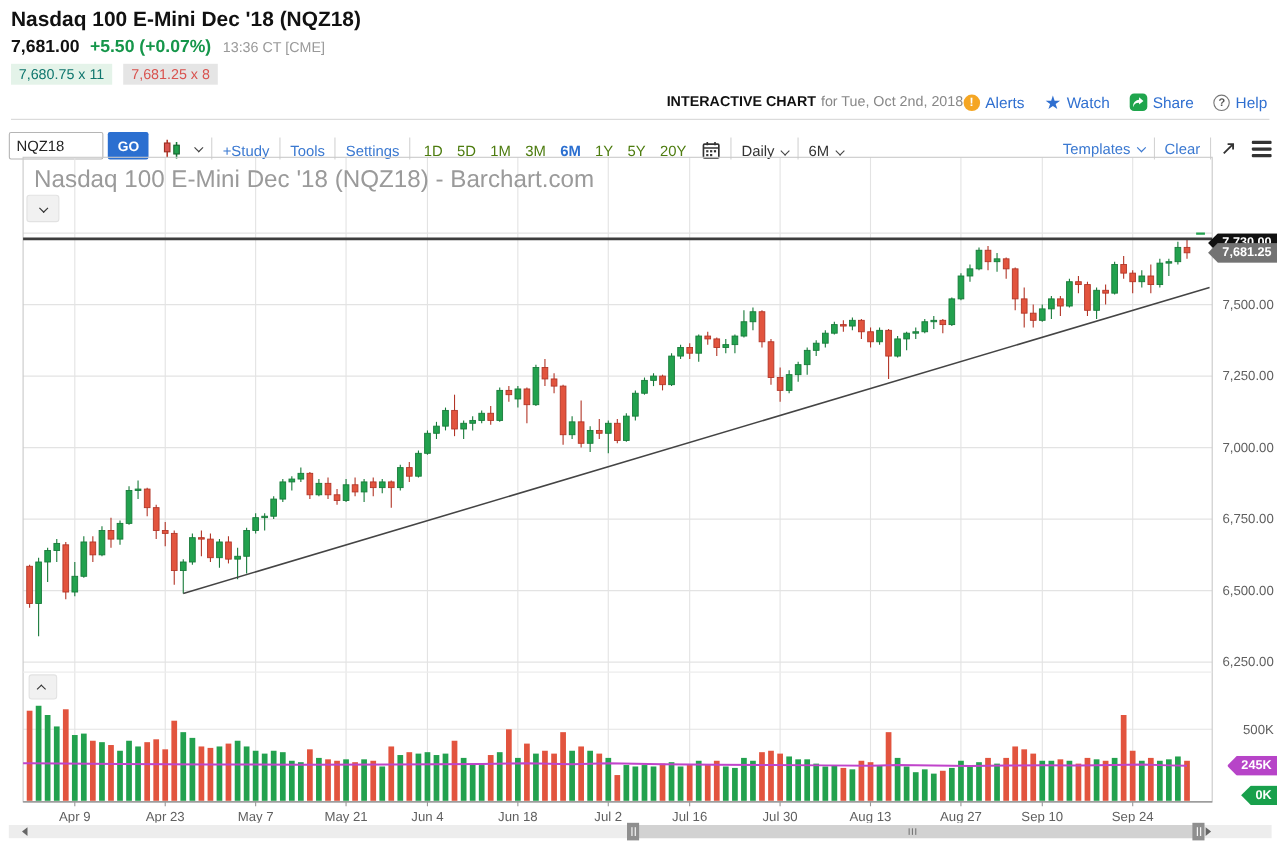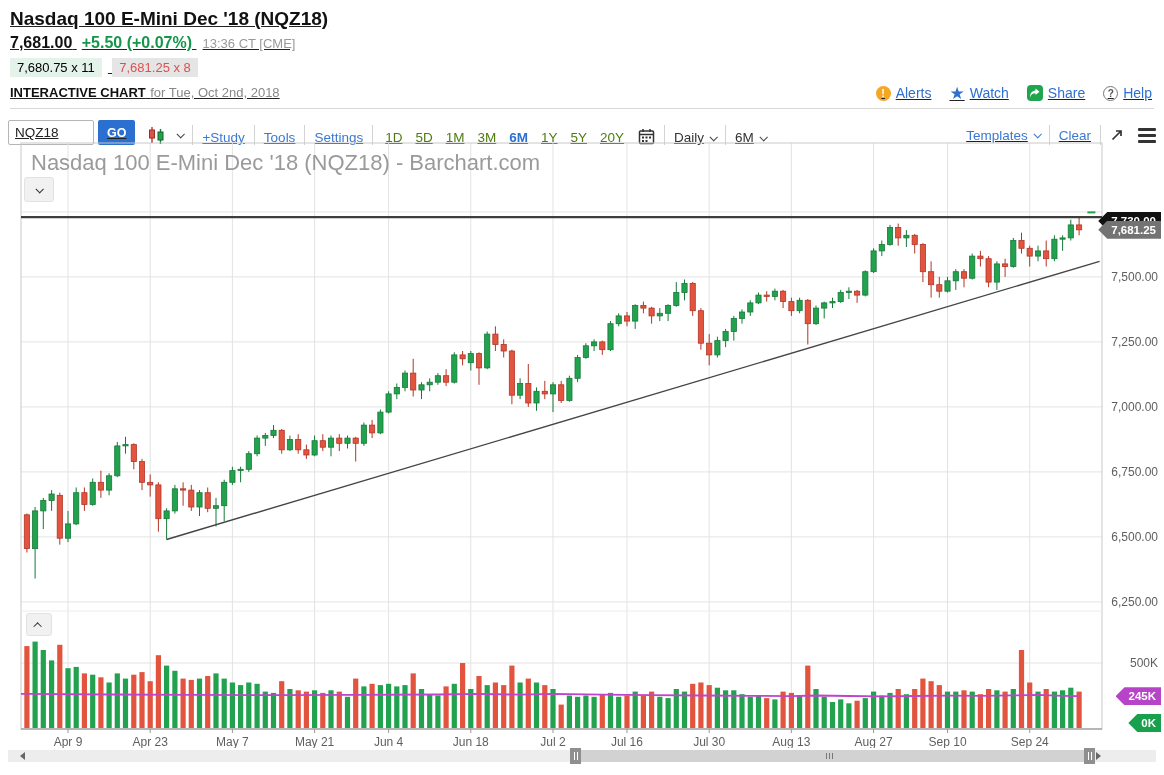--- a/index.html
+++ b/index.html
@@ -1,31 +1,31 @@
 <!DOCTYPE html>
 <html><head>
 <meta charset="utf-8">
 <style>
   * { box-sizing: border-box; margin: 0; padding: 0; }
   html,body { background:#fff; }
   body { font-family: "Liberation Sans", sans-serif; color:#222; }
-  .page { position:relative; width:1164px; height:768px; background:#fff; overflow:hidden;text-decoration:underline; }
+  .page { position:relative; width:1164px; height:768px; background:#fff; overflow:hidden; }
 
   
   .hdr { padding:8px 10px 0 10px; }
   .hdr-title { font-size:19px; font-weight:bold; color:#111; }
   .price-row { margin-top:4px; font-size:16px; }
   .last-px { font-weight:bold; color:#111; }
   .chg { font-weight:bold; margin-left:5px; }
   .qtime { font-size:13px; color:#999; margin-left:6px; }
   .chip-row { margin-top:6px; }
   .chip { display:inline-block; font-size:13px; padding:2px 7px; margin-right:6px; }
   .chip.bid { }
   .chip.ask { }
-  .page-row { display:flex; justify-content:space-between; align-items:flex-end; margin-top:6px; padding:0 2px 7px 0; border-bottom:1px solid #d7d7d7; }
+  .page-row { display:flex; justify-content:flex-end; align-items:flex-end; margin-top:6px; padding:0 2px 7px 0; border-bottom:1px solid #d7d7d7; }
   .page-label { font-size:13px; font-weight:bold; color:#111; }
   .page-date { font-size:13px; color:#888; font-weight:normal; }
   .hdr-links { display:flex; gap:18px; align-items:center; font-size:14px; }
   .hlink { display:flex; align-items:center; gap:5px; color:#2f6fd0; cursor:pointer; }
   .ic-alert { width:15px;height:15px;border-radius:50%;background:#f5a623;color:#fff;font-size:11px;font-weight:bold;display:flex;align-items:center;justify-content:center; }
   .ic-star { color:#2f6fd0; font-size:17px; line-height:15px; }
   .ic-share { width:16px;height:16px;border-radius:4px;background:#1fa54d;display:flex;align-items:center;justify-content:center; }
   .ic-help { width:15px;height:15px;border-radius:50%;border:1.5px solid #777;color:#555;font-size:10px;font-weight:bold;display:flex;align-items:center;justify-content:center; }
 
   
@@ -75,21 +75,21 @@
 <div class="page">
 
   <div class="hdr">
     <div class="hdr-title">Nasdaq 100 E-Mini Dec '18 (NQZ18)</div>
     <div class="price-row">
       <span class="last-px">7,681.00</span>
       <span class="chg" id="chg" style="color: rgb(21, 150, 74);">+5.50 (+0.07%)</span>
       <span class="qtime">13:36 CT [CME]</span>
     </div>
     <div class="chip-row">
-      <span class="chip bid" id="bid-chip" style="background: rgb(228, 243, 233); color: #000000;">7,680.75 x 11</span>
+      <span class="chip bid" id="bid-chip" style="background: rgb(228, 243, 233); color: #0f766e;">7,680.75 x 11</span>
       <span class="chip ask" id="ask-chip" style="background: #e5e5e5; color: rgb(217, 83, 79);">7,681.25 x 8</span>
     </div>
     <div class="page-row">
       <div>
         <span class="page-label">INTERACTIVE CHART</span>
         <span class="page-date">for Tue, Oct 2nd, 2018</span>
       </div>
       <div class="hdr-links">
         <span class="hlink">
           <span class="ic-alert">!</span>

